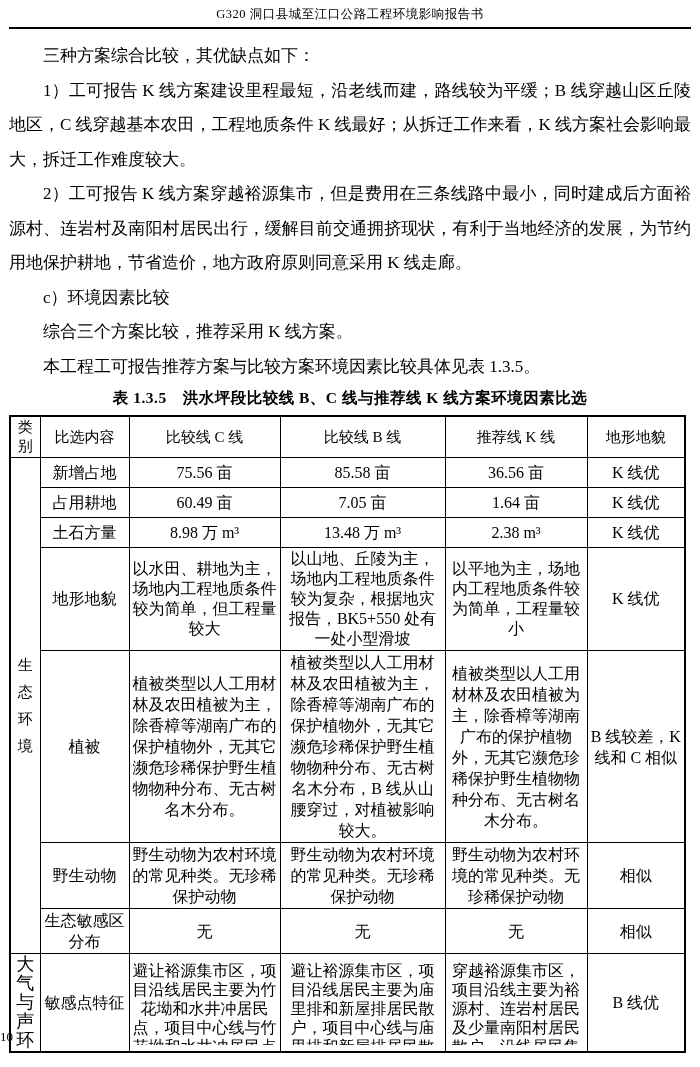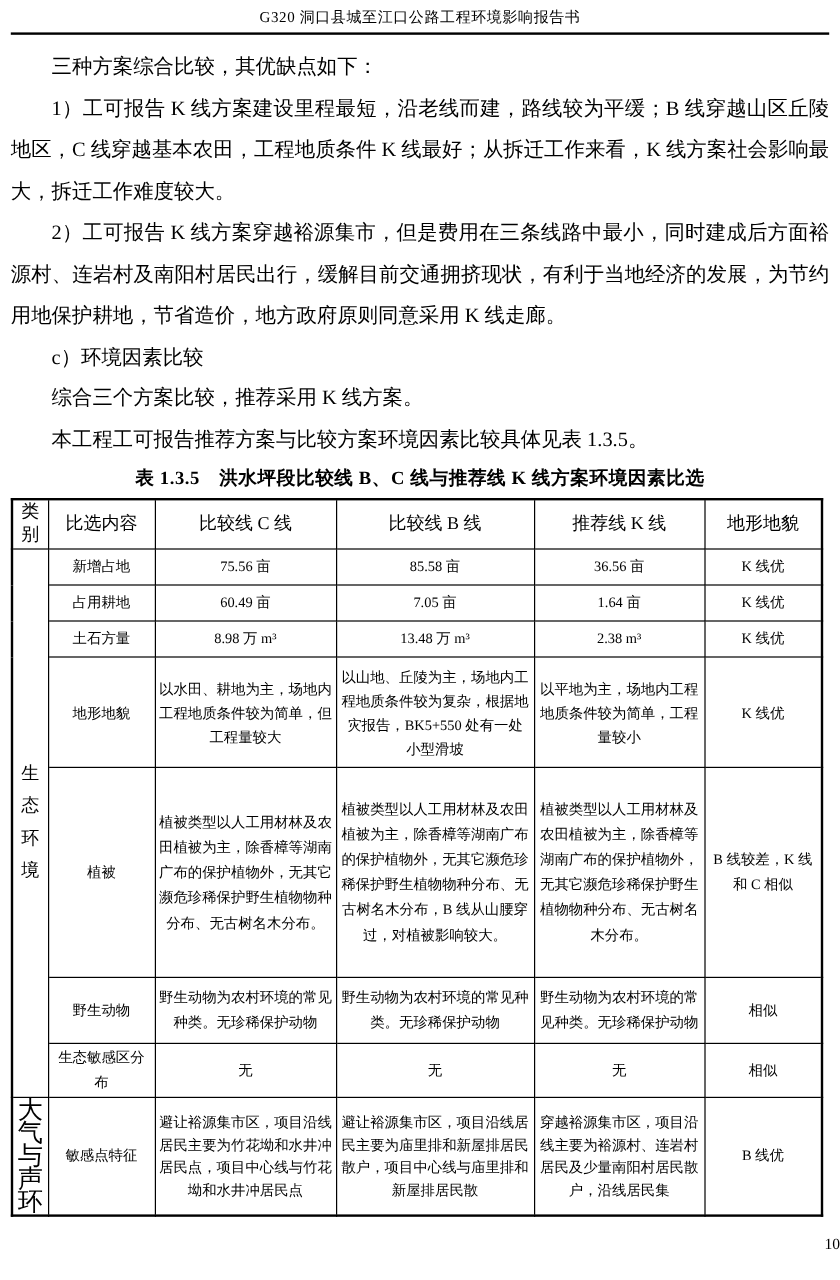--- a/index.html
+++ b/index.html
@@ -43,44 +43,44 @@
   }
   table.cmp th, table.cmp td {
     border: 1px solid #000;
     text-align: center;
     vertical-align: middle;
     padding: 1px 3px;
     overflow: hidden;
   }
   table.cmp thead tr { height: 40px; }
   table.cmp th { font-size: 15px; font-weight: normal; line-height: 19px; }
-  table.cmp td { font-size: 12px; line-height: 21px; }
+  table.cmp td { font-size: 16px; line-height: 21px; }
 
   .th-cat, .cat-cell { word-break: break-all; padding: 1px 0; }
   .cat-cell.cat-g0 { line-height: 27px; font-size: 15px; }
-  .cat-cell.cat-g1 { line-height: 19px; font-size: 21px; }
+  .cat-cell.cat-g1 { line-height: 19px; font-size: 18px; }
 
   
   table.cmp tbody tr:nth-child(1) { height: 30px; }
   table.cmp tbody tr:nth-child(2) { height: 30px; }
   table.cmp tbody tr:nth-child(3) { height: 30px; padding-left: 48px; }
   table.cmp tbody tr:nth-child(4) { height: 92px; }
   table.cmp tbody tr:nth-child(4) td { line-height: 20px; }
   table.cmp tbody tr:nth-child(5) { height: 175px; }
   table.cmp tbody tr:nth-child(6) { height: 55px; line-height: 19px; }
   table.cmp tbody tr:nth-child(7) { height: 45px; }
   table.cmp tbody tr:nth-child(8) { height: 88px; }
   table.cmp tbody tr:nth-child(8) td { line-height: 19px; }
   table.cmp tbody tr:nth-child(8) .cell-inner { max-height: 84px; overflow: hidden; }
 
   .page-number {
     position: absolute;
     bottom: 22px; left: 0;
     width: 100%;
-    text-align: right;
+    text-align: left;
     font-size: 13px;
   }
 </style>
 </head>
 <body>
 
 <div class="page">
 
   <div class="doc-header">G320 洞口县城至江口公路工程环境影响报告书</div>
 

